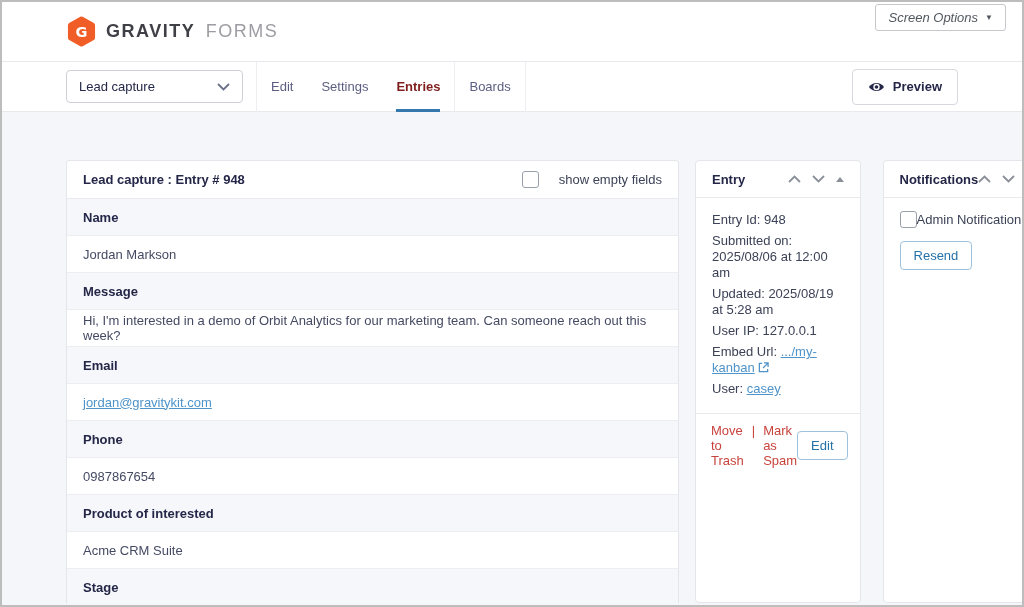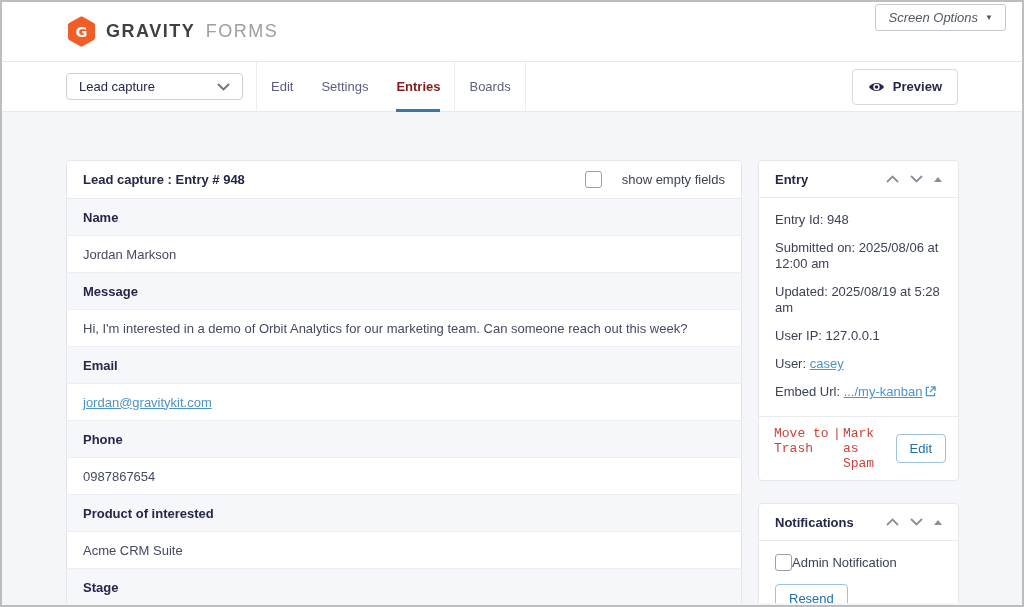--- a/index.html
+++ b/index.html
@@ -30,21 +30,21 @@
     font-style:italic;
   }
   .screen-options .tri { font-size:8px; color:#50575e; }
 
   
   .tabbar {
     height:50px; background:#fff; border-bottom:1px solid #e8e9ec;
     display:flex; align-items:center;
   }
   .form-switcher {
-    margin-left:64px; width:177px; height:27px;
+    margin-left:64px; width:177px; height:33px;
     border:1px solid #ced0d6; border-radius:4px; background:#fff;
     display:flex; align-items:center; justify-content:space-between;
     padding:0 12px; color:#242748; cursor:pointer; font-family:inherit; font-size:13px;
   }
   .vdiv { width:1px; height:50px; background:#eceef1; }
   .vdiv.first { margin-left:13px; }
   .tabs { display:flex; height:50px; align-items:stretch; }
   .tab {
     display:flex; align-items:center; padding:0 14px; color:#5b5e80;
     position:relative; cursor:pointer; background:none; border:none;
@@ -89,42 +89,42 @@
     background:#f6f7fa; border-bottom:1px solid #edeef2;
     font-weight:bold; color:#242748;
   }
   .field-value-row {
     height:37px; display:flex; align-items:center; padding:0 16px;
     background:#fff; border-bottom:1px solid #edeef2; color:#454a63;
   }
   a.val-link, a.meta-link { color:#4e93c9; text-decoration:underline; }
 
   
-  .sidebar { width:201px; display:flex; flex-direction:column; gap:22px; }
+  .sidebar { width:264px; display:flex; gap:22px; }
   .panel { background:#fff; border:1px solid #e4e6eb; border-radius:4px; }
   .panel-header {
     height:37px; padding:0 16px; display:flex; align-items:center;
     justify-content:space-between; border-bottom:1px solid #e9eaee;
   }
   .panel-title { font-weight:bold; color:#242748; }
   .panel-icons { display:flex; align-items:center; gap:11px; }
   .panel-icons .icon-btn { background:none; border:none; padding:0; cursor:pointer; display:flex; align-items:center; }
   .toggle-tri {
     width:0; height:0; border-left:4px solid transparent;
     border-right:4px solid transparent; border-bottom:5px solid #8b8f98;
   }
   .entry-body {
-    padding:14px 16px 16px; display:flex; flex-direction:column; gap:12px;
+    padding:14px 16px 16px; display:flex; flex-direction:column; gap:5px;
     color:#3c4257; line-height:16px;
   }
   .entry-footer {
     border-top:1px solid #e9eaee; padding:9px 12px 9px 15px;
     display:flex; align-items:center; justify-content:space-between;
   }
-  .danger-links { color:#c9433d; display:flex; gap:2px;font-family:Liberation Mono, monospace; }
+  .danger-links { color:#c9433d; display:flex; gap:8px; }
   .danger-links a { color:#c9433d; text-decoration:none; }
   .btn-outline-blue {
     background:#fff; border:1px solid #9ec2dd; border-radius:4px;
     color:#2471a8; padding:6px 13px; cursor:pointer; font-family:inherit; font-size:13px;
   }
   .notif-body { padding:13px 16px 16px; }
   .notif-check { display:flex; align-items:center; color:#3c4257; margin-bottom:13px; }
   .ext-icon { margin-left:3px; vertical-align:-1px; }
 </style>
 </head>
@@ -219,25 +219,25 @@
           <button class="icon-btn">
             <span class="toggle-tri"></span>
           </button>
         </span>
       </div>
       <div class="entry-body" id="entry-meta">
           <div class="meta-row"><span>Entry Id: </span><span>948</span></div>
           <div class="meta-row"><span>Submitted on: </span><span>2025/08/06 at 12:00 am</span></div>
           <div class="meta-row"><span>Updated: </span><span>2025/08/19 at 5:28 am</span></div>
           <div class="meta-row"><span>User IP: </span><span>127.0.0.1</span></div>
-          <div class="meta-row"><span>User: </span><a class="meta-link" href="#">casey</a></div>
           <div class="meta-row"><span>Embed Url: </span><a class="meta-link" href="#">.../my-kanban</a><svg width="11" height="11" viewBox="0 0 12 12" class="ext-icon">
               <path d="M4.5 1.5 H1.5 V10.5 H10.5 V7.5" fill="none" stroke="#4e93c9" stroke-width="1.4"></path>
               <path d="M6.5 1 H11 V5.5 M11 1 L5.5 6.5" fill="none" stroke="#4e93c9" stroke-width="1.4"></path>
             </svg></div>
+          <div class="meta-row"><span>User: </span><a class="meta-link" href="#">casey</a></div>
         </div>
       <div class="entry-footer">
         <span class="danger-links">
           <a href="#">Move to Trash</a>
           <span>|</span>
           <a href="#">Mark as Spam</a>
         </span>
         <button class="btn-outline-blue">Edit</button>
       </div>
     </div>

